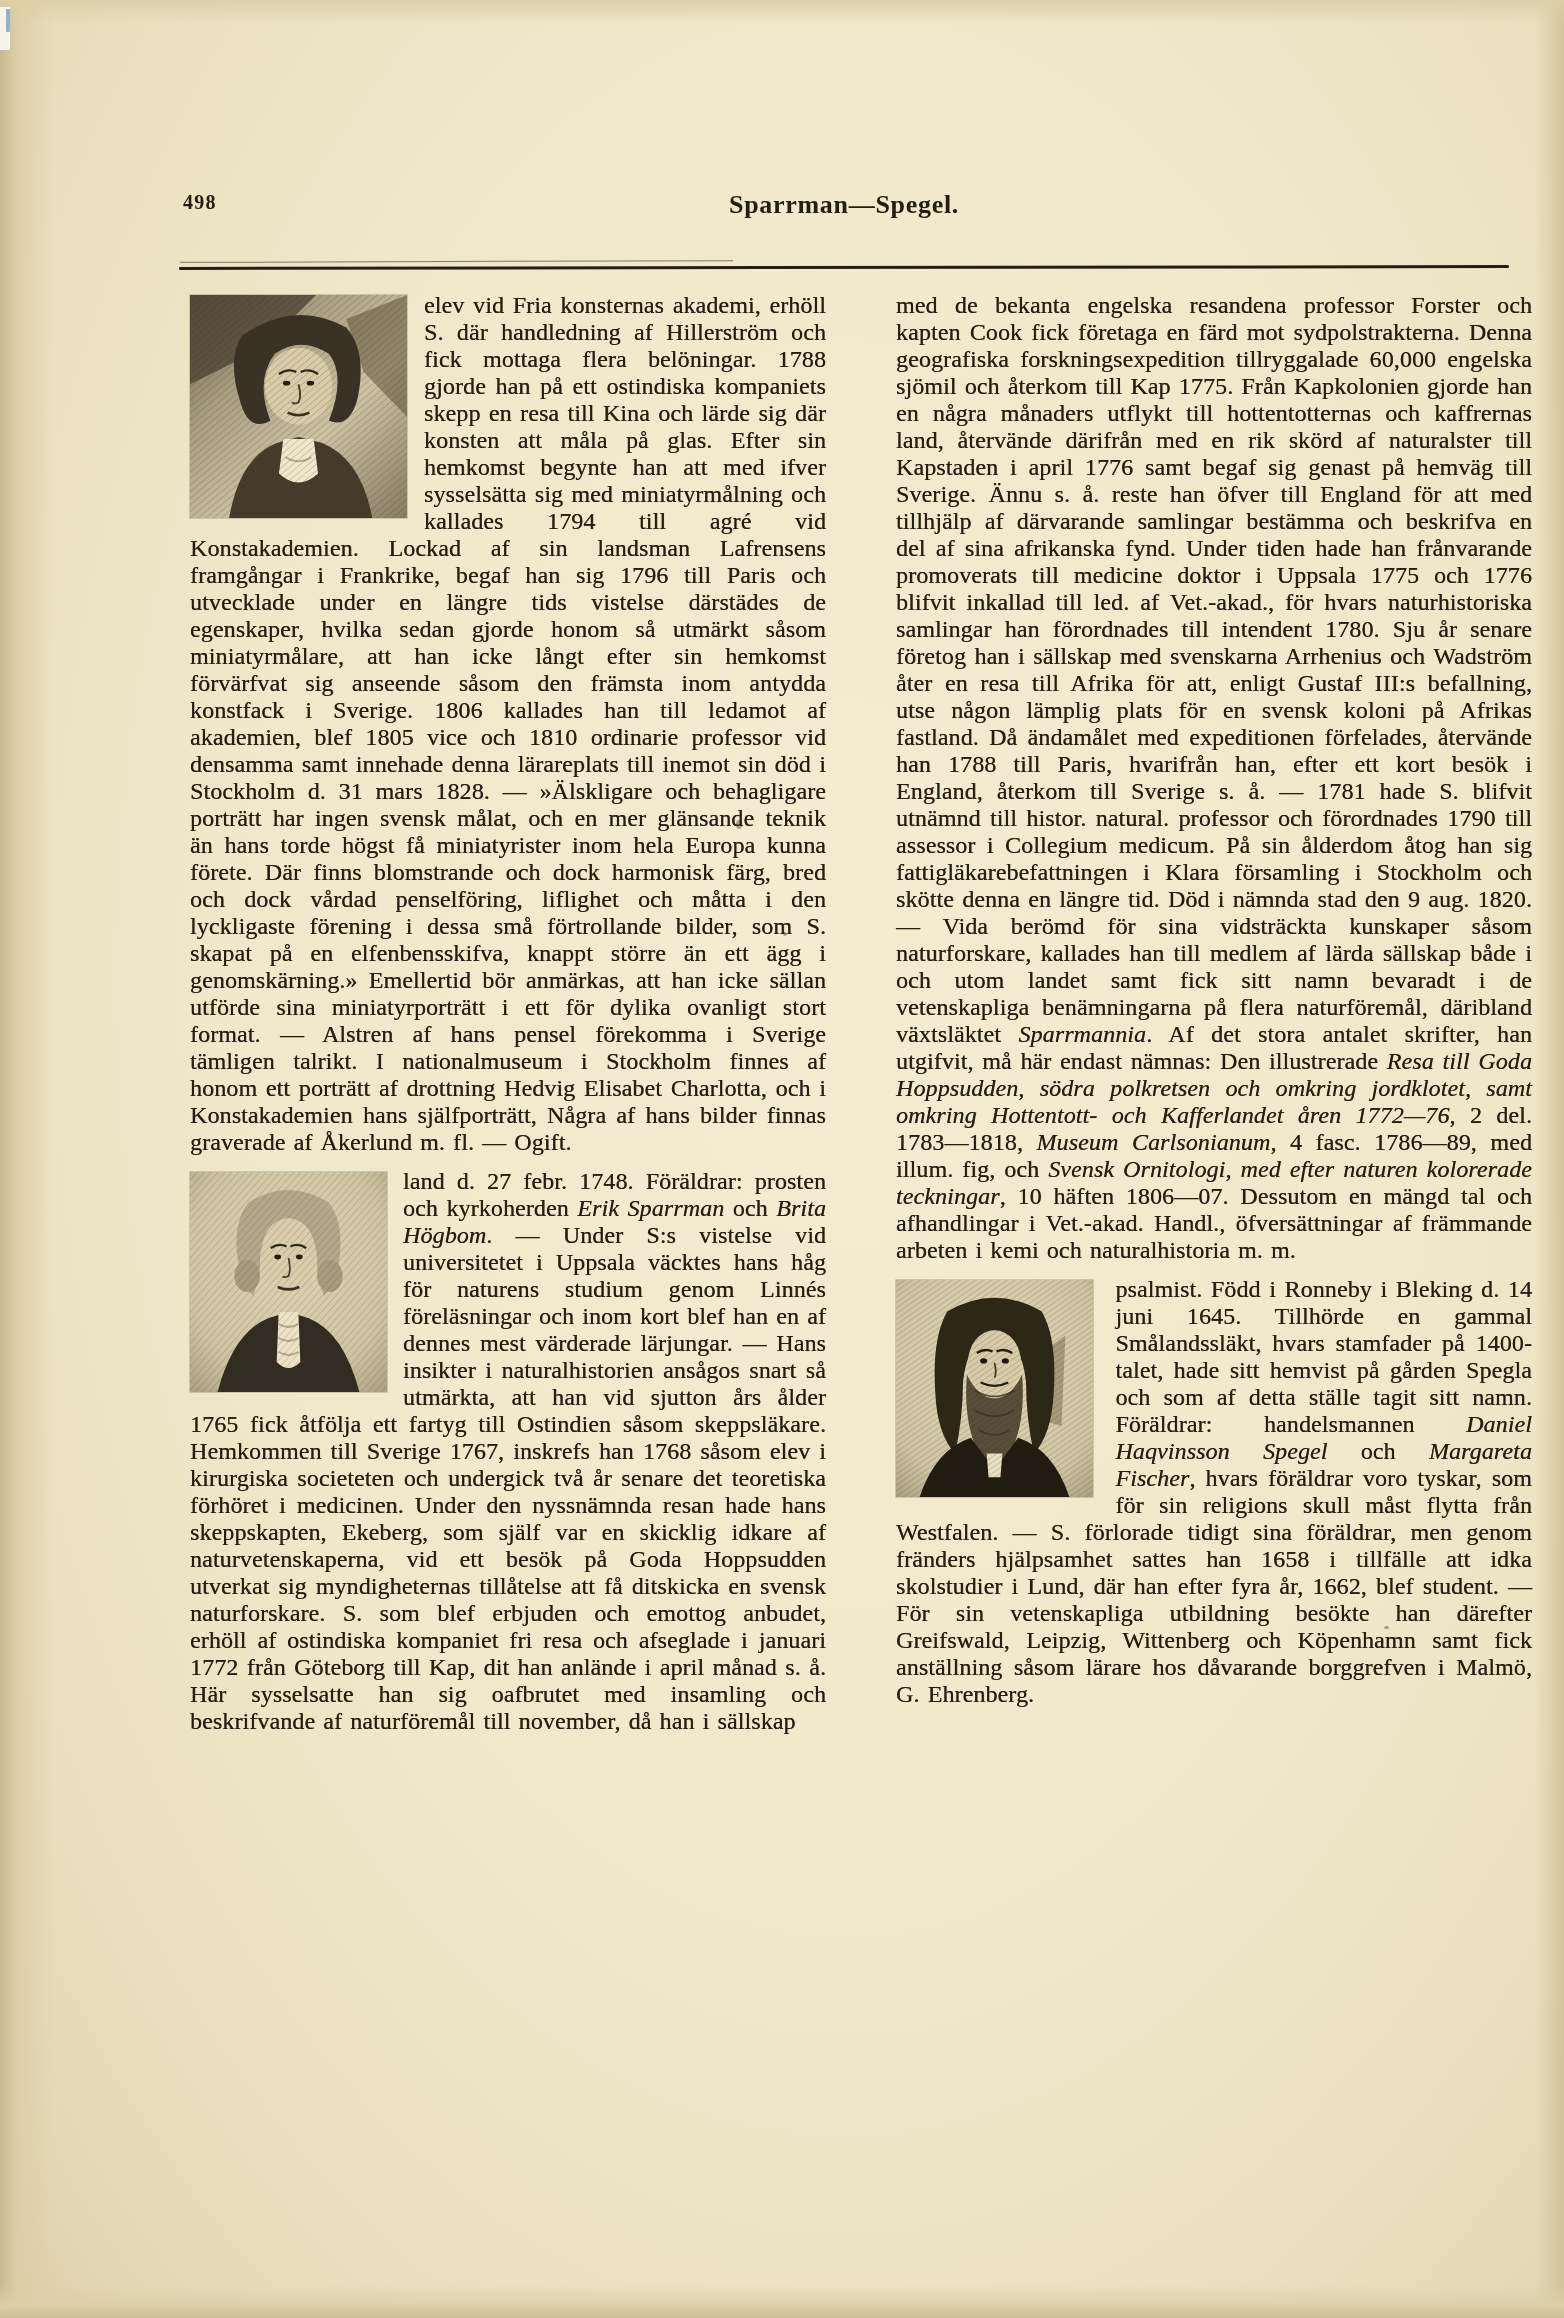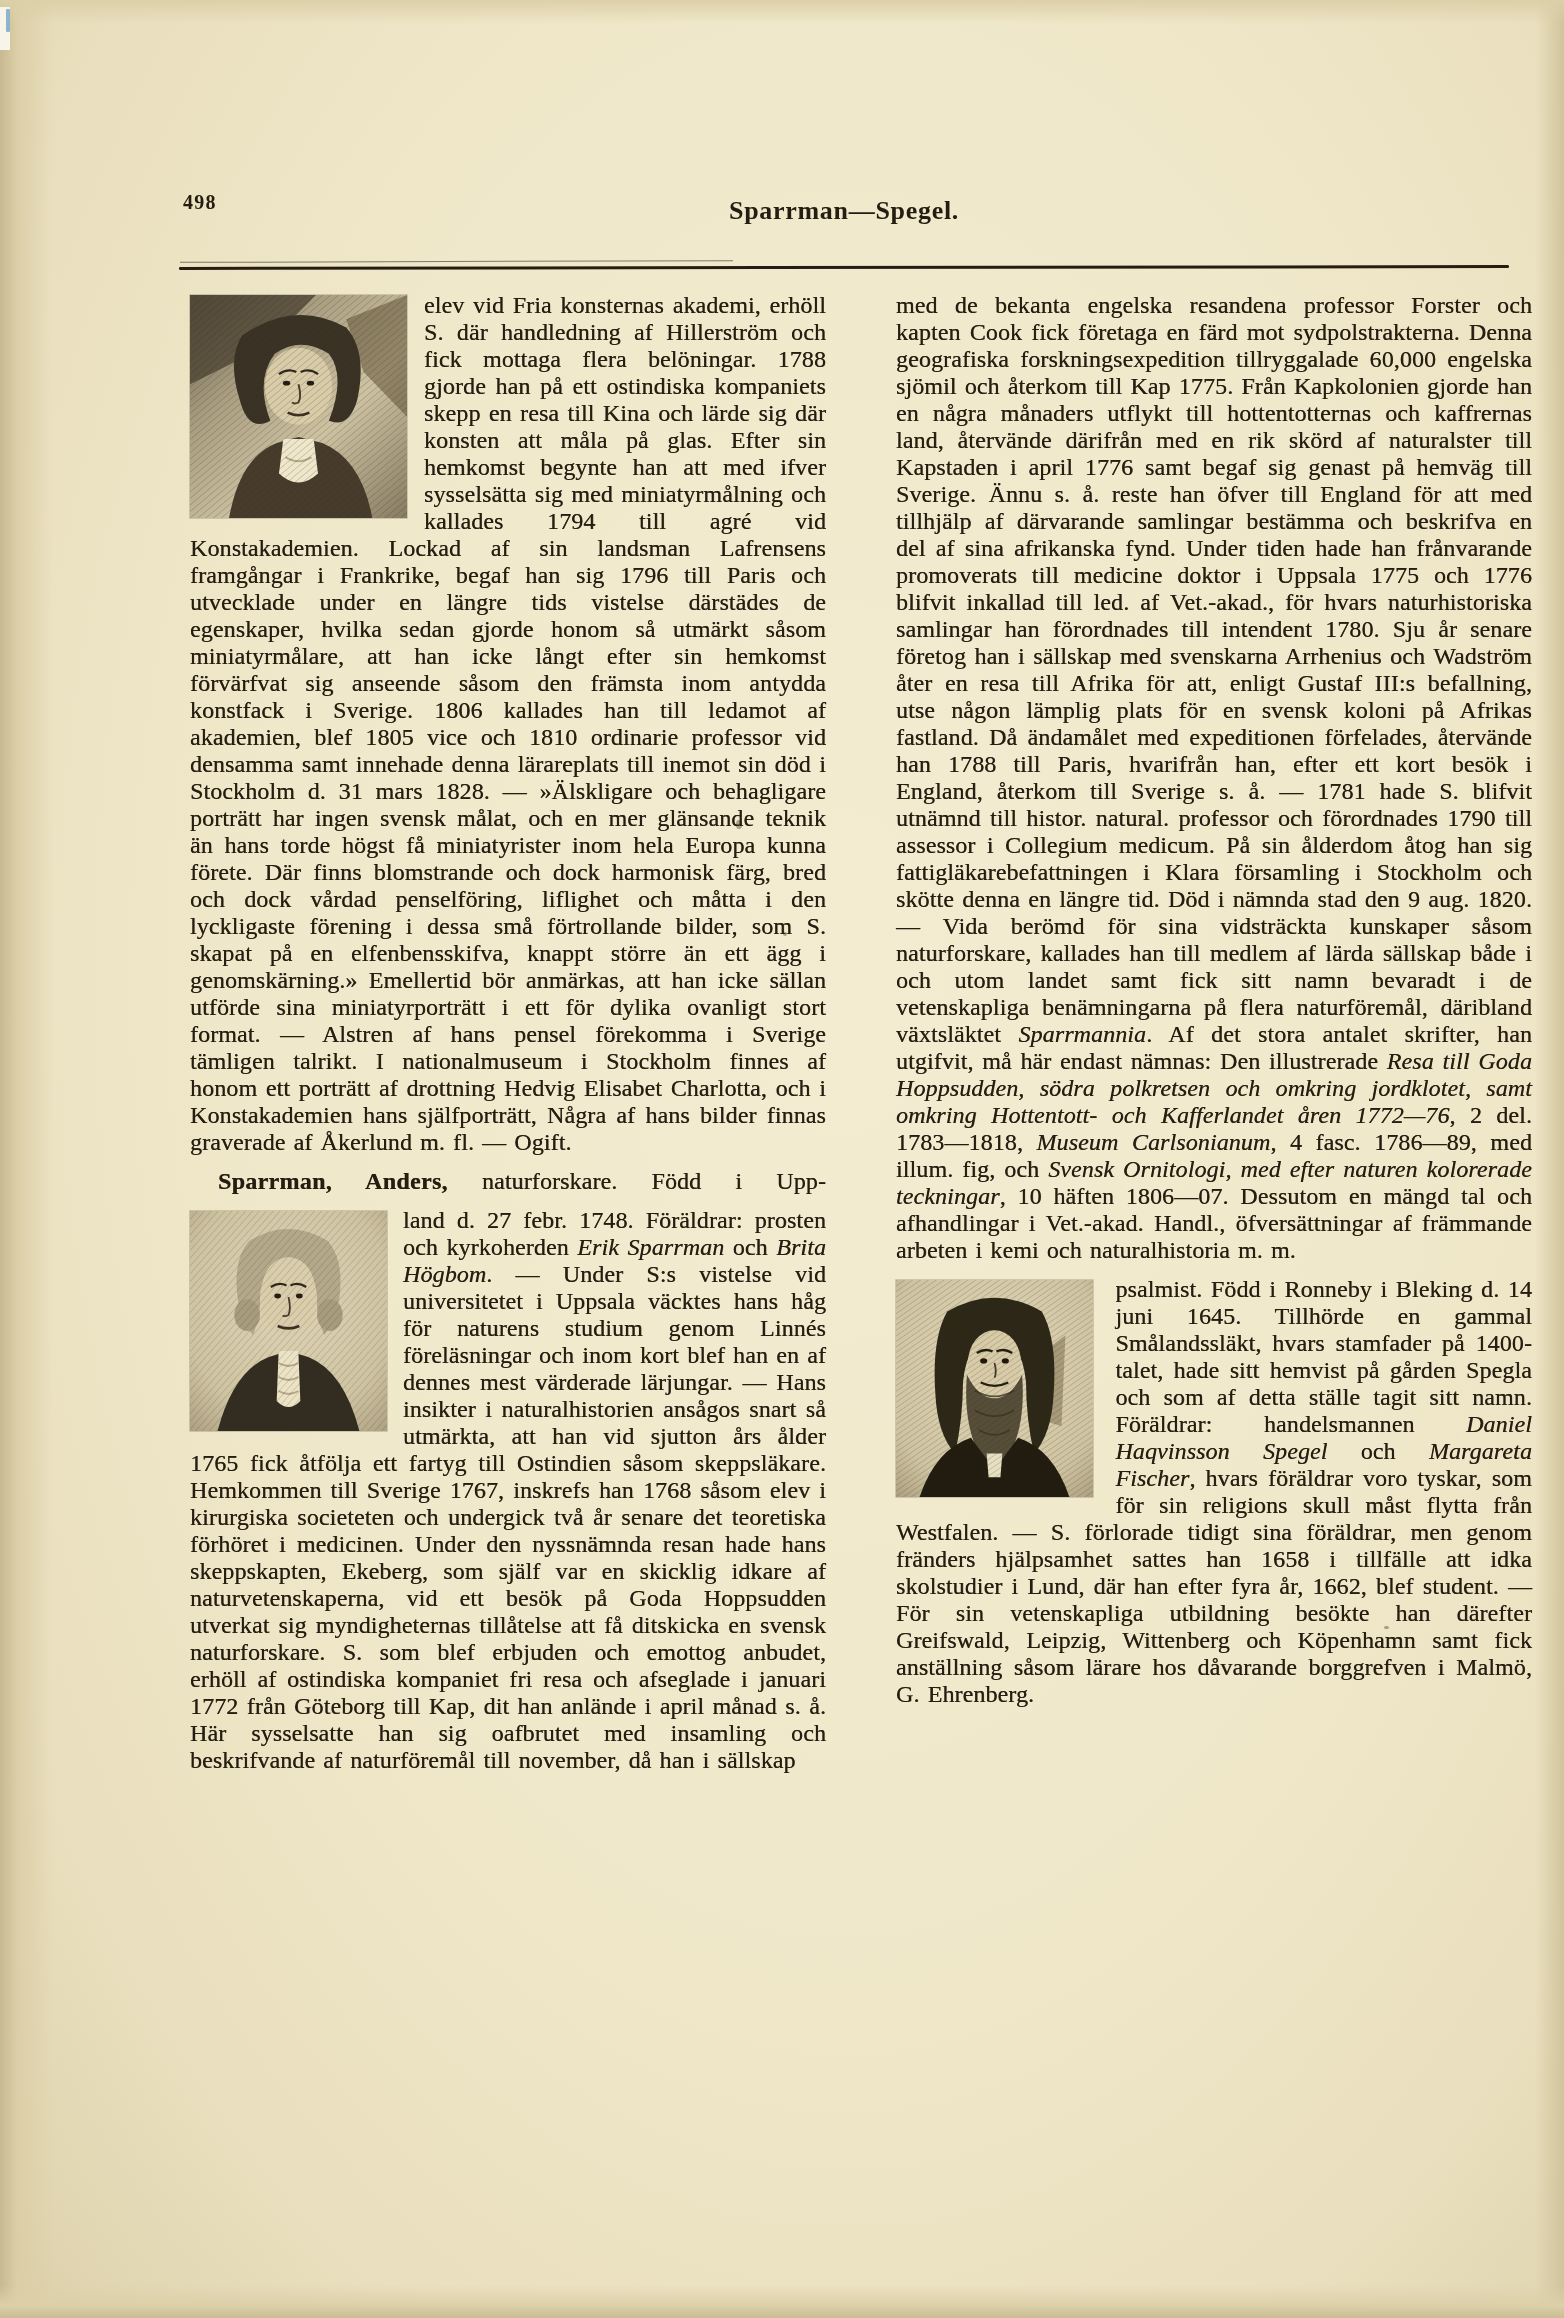--- a/index.html
+++ b/index.html
@@ -23,21 +23,21 @@
     background:linear-gradient(0deg,#c9bb92 0,#dcd0a9 13px,rgba(236,227,199,0) 34px);}
   .corner-artifact{position:absolute;left:0;top:6.6px;width:10px;height:43px;background:#f7f5ea;}
   .corner-artifact-blue{position:absolute;left:6px;top:9.2px;width:4px;height:22.4px;background:#8fb2cd;border-radius:1.3px;}
   .speck{position:absolute;border-radius:50%;background:#6f624a;opacity:.55;}
 
   .page-number{
     position:absolute;left:183px;top:192px;
     font-size:20px;line-height:1;font-weight:600;color:#251d12;letter-spacing:1.3px;
   }
   .running-head{
-    position:absolute;left:179px;top:196px;width:1330px;text-align:center;
+    position:absolute;left:179px;top:190px;width:1330px;text-align:center;
     font-size:26px;line-height:1.15;font-weight:700;color:#251d12;letter-spacing:0.7px;
   }
   .rule{position:absolute;left:179px;top:266px;width:1330px;height:2.6px;background:#251d12;
     transform:rotate(-0.08deg);border-radius:1.3px;}
   .rule-ghost{position:absolute;left:180px;top:261px;width:553px;height:1.3px;background:#251d12;
     opacity:.55;transform:rotate(-0.18deg);}
 
   .col{
     position:absolute;top:280px;width:660px;
     text-align:justify;color:#261d11;
@@ -96,21 +96,20 @@
     <ellipse cx="44.5" cy="43.5" rx="1.7" ry="1.2" fill="#241e12"></ellipse>
     <ellipse cx="55.5" cy="43.5" rx="1.7" ry="1.2" fill="#241e12"></ellipse>
     <path d="M50 44 q1.5 6 0 9 q-2 1 -3 0" stroke="#473d2b" stroke-width=".9" fill="none"></path>
     <path d="M45 58 q5 2.6 10 0" stroke="#3a3122" stroke-width="1.3" fill="none"></path>
     <path d="M18 110 Q23 80 40 73 L50 70 L61 73 Q79 81 84 110 Z" fill="#473c2c"></path>
     <path d="M43 71 L57 71 L59 88 Q50 97 41 88 Z" fill="#efe7cb"></path>
     <path d="M44 80 q6 4 12 0" stroke="#b5a987" stroke-width="1" fill="none"></path>
     <rect width="100" height="110" fill="url(#htP1)"></rect>
   </svg>
 </span><span>elev vid Fria konsternas akademi, erhöll S. där handledning af Hillerström och fick mottaga flera belöningar. 1788 gjorde han på ett ostindiska kompaniets skepp en resa till Kina och lärde sig där konsten att måla på glas. Efter sin hemkomst begynte han att med ifver sysselsätta sig med miniatyrmålning och kallades 1794 till agré vid Konstakademien. Lockad af sin landsman Lafrensens framgångar i Frankrike, begaf han sig 1796 till Paris och utvecklade under en längre tids vistelse därstädes de egenskaper, hvilka sedan gjorde honom så utmärkt såsom miniatyrmålare, att han icke långt efter sin hemkomst förvärfvat sig anseende såsom den främsta inom antydda konstfack i Sverige. 1806 kallades han till ledamot af akademien, blef 1805 vice och 1810 ordinarie professor vid densamma samt innehade denna lärareplats till inemot sin död i Stockholm d. 31 mars 1828. — »Älskligare och behagligare porträtt har ingen svensk målat, och en mer glänsande teknik än hans torde högst få miniatyrister inom hela Europa kunna förete. Där finns blomstrande och dock harmonisk färg, bred och dock vårdad penselföring, liflighet och måtta i den lyckligaste förening i dessa små förtrollande bilder, som S. skapat på en elfenbensskifva, knappt större än ett ägg i genomskärning.» Emellertid bör anmärkas, att han icke sällan utförde sina miniatyrporträtt i ett för dylika ovanligt stort format. — Alstren af hans pensel förekomma i Sverige tämligen talrikt. I nationalmuseum i Stockholm finnes af honom ett porträtt af drottning Hedvig Elisabet Charlotta, och i Konstakademien hans själfporträtt, Några af hans bilder finnas graverade af Åkerlund m. fl. — Ogift.</span></p>
-    <p class="para heading-line"><span class="run-bold">Sparrman, Anders,</span><span> naturforskare. Född i Upp-</span></p>
     <p class="para"><span class="portrait" title="Porträtt af Anders Sparrman" style="width: 197px; height: 220px; margin: 4px 16px 6.6px 0px;">
   <svg viewBox="0 0 100 110" preserveAspectRatio="none" role="img">
     <defs>
       <radialGradient id="bgP2" cx=".5" cy=".42" r=".75">
         <stop offset="0" stop-color="#ded4b4"></stop>
               <stop offset=".7" stop-color="#cfc4a2"></stop>
         <stop offset="1" stop-color="#b0a384"></stop>
       </radialGradient>
       <pattern id="htP2" width="2.6" height="2.6" patternUnits="userSpaceOnUse" patternTransform="rotate(42)">
         <line x1="0" y1="0" x2="0" y2="2.6" stroke="#2c2518" stroke-width=".5" opacity=".3"></line>

